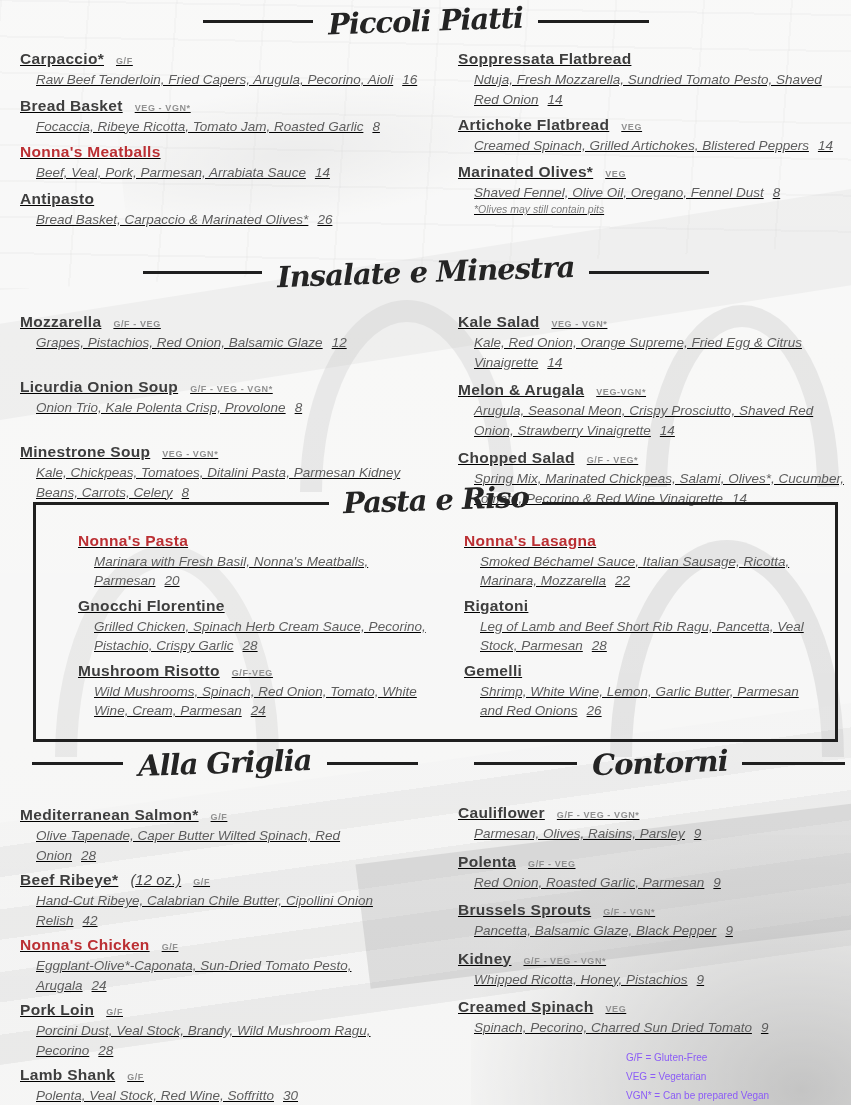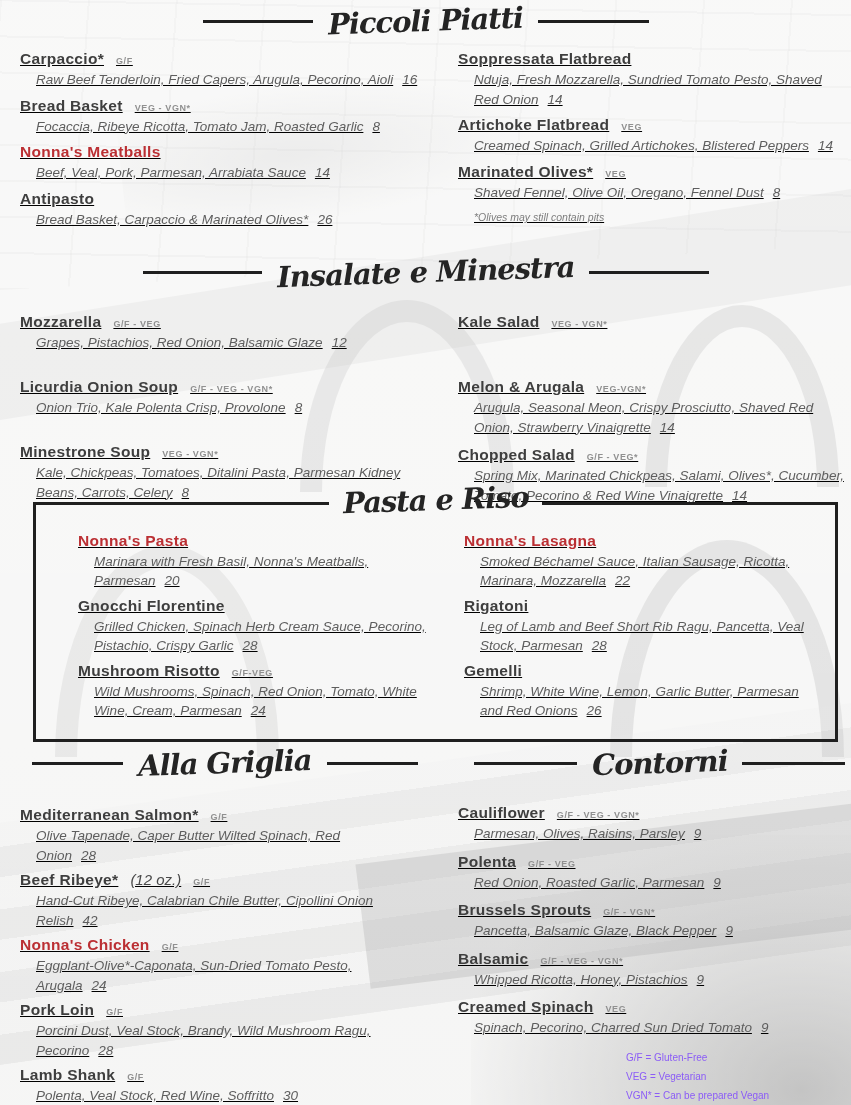--- a/index.html
+++ b/index.html
@@ -44,21 +44,21 @@
   .sec2 .cols{margin-top:20px;}
   
   .item{margin-bottom:5px;text-decoration:underline;}
   .item-head{display:flex;align-items:baseline;gap:12px;}
   .item-name{font-weight:700;font-size:15.5px;line-height:22px;color:#3e3e3e;letter-spacing:.3px;}
   .item-name.red{color:var(--accent,#bb2f33);}
   .item-size{font-style:italic;font-size:15px;color:#4a4a4a;}
   .item-tag{font-weight:700;font-size:9px;color:#909090;letter-spacing:.6px;white-space:nowrap;}
   .item-desc{font-style:italic;font-size:13.5px;line-height:19.5px;color:#5e5e5e;padding-left:16px;}
   .price{margin-left:9px;}
-  .item-note{font-style:italic;font-size:10.5px;color:#7d7d7d;padding-left:16px;margin-top:9px;}
+  .item-note{font-style:italic;font-size:10.5px;color:#7d7d7d;padding-left:16px;margin-top:1px;}
   .sec2 .item{min-height:58px;margin-bottom:7px;}
   
   .pasta-wrap{position:absolute;left:33px;right:13px;top:0;}
   .pasta-header{height:44px;position:relative;z-index:2;gap:14px;}
   .pasta-header .script{margin-top:-6px;}
   .pasta-box{border:3px solid #1f1f1f;border-top:none;margin-top:-22.5px;padding:27px 0 14px;}
   .box-cols{display:grid;grid-template-columns:356px 1fr;column-gap:30px;padding:0 20px 0 42px;}
   .sec3 .item{margin-bottom:4px;}
   
   .halves{display:grid;grid-template-columns:424px 1fr;column-gap:14px;padding:0 6px 0 20px;height:100%;}
@@ -221,20 +221,23 @@
 
   </div>
           </div>
         <div class="col">
             <div class="item">
     <div class="item-head">
       <span class="item-name">Kale Salad</span>
 
       <span class="item-tag">VEG - VGN*</span>
     </div>
+    <div class="item-desc">
+      <span class="desc-text">Kale, Red Onion, Orange Supreme, Fried Egg &amp; Citrus Vinaigrette</span><span class="price">14</span>
+    </div>
 
   </div>
             <div class="item">
     <div class="item-head">
       <span class="item-name">Melon &amp; Arugala</span>
 
       <span class="item-tag">VEG-VGN*</span>
     </div>
     <div class="item-desc">
       <span class="desc-text">Arugula, Seasonal Meon, Crispy Prosciutto, Shaved Red Onion, Strawberry Vinaigrette</span><span class="price">14</span>
@@ -436,21 +439,21 @@
 
       <span class="item-tag">G/F - VGN*</span>
     </div>
     <div class="item-desc">
       <span class="desc-text">Pancetta, Balsamic Glaze, Black Pepper</span><span class="price">9</span>
     </div>
 
   </div>
               <div class="item">
     <div class="item-head">
-      <span class="item-name">Balsamic</span>
+      <span class="item-name">Kidney</span>
 
       <span class="item-tag">G/F - VEG - VGN*</span>
     </div>
     <div class="item-desc">
       <span class="desc-text">Whipped Ricotta, Honey, Pistachios</span><span class="price">9</span>
     </div>
 
   </div>
               <div class="item">
     <div class="item-head">

